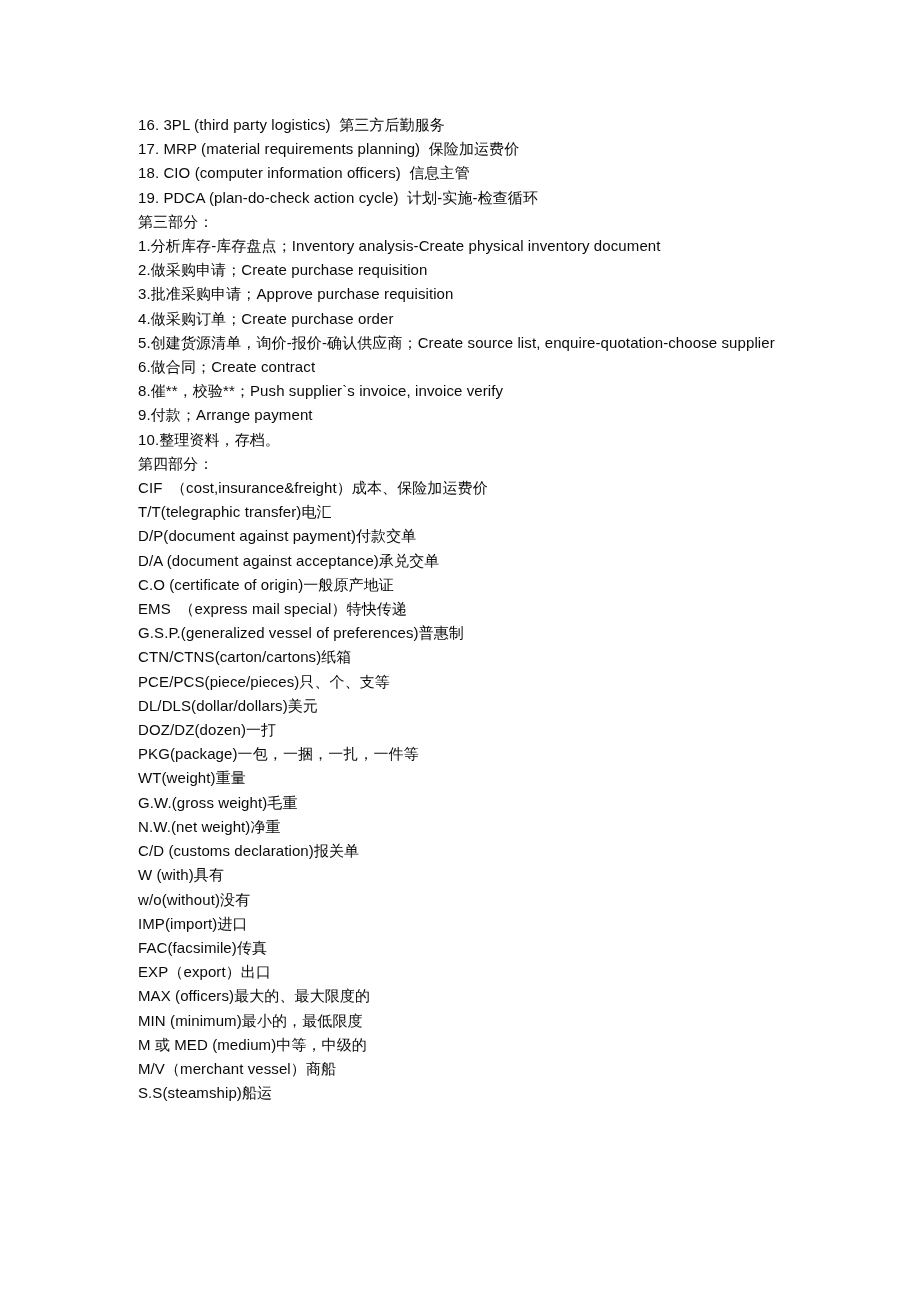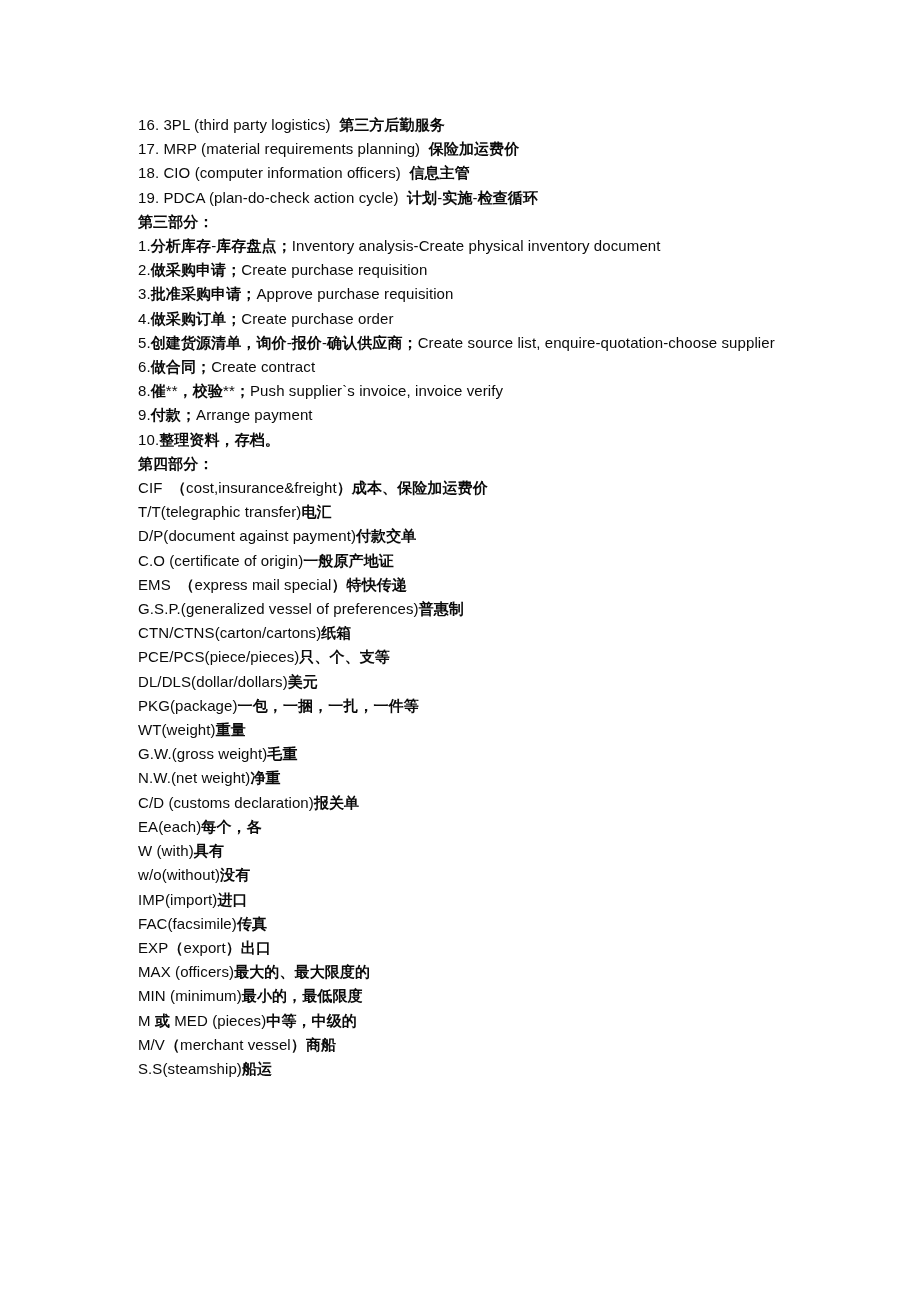--- a/index.html
+++ b/index.html
@@ -32,21 +32,20 @@
     line-height: 24.2px;
     white-space: pre;
     color: #0a0a0a;
     font-family: "Liberation Sans", sans-serif;
     letter-spacing: 0.1px;
   }
   
   .line .cjk {
     font-family: "DejaVu Serif", "Liberation Serif", serif;
     font-size: 15px;
-    font-weight: bold;
   }
   .line .lat {
     font-family: "Liberation Sans", sans-serif;
   }
 </style>
 </head>
 <body>
 
 <div id="page">
   <div id="doc-body">
@@ -61,36 +60,37 @@
       <div class="line"><span class="lat">4.</span><span class="cjk">做采购订单；</span><span class="lat">Create purchase order</span></div>
       <div class="line"><span class="lat">5.</span><span class="cjk">创建货源清单，询价</span><span class="lat">-</span><span class="cjk">报价</span><span class="lat">-</span><span class="cjk">确认供应商；</span><span class="lat">Create source list, enquire-quotation-choose supplier</span></div>
       <div class="line"><span class="lat">6.</span><span class="cjk">做合同；</span><span class="lat">Create contract</span></div>
       <div class="line"><span class="lat">8.</span><span class="cjk">催</span><span class="lat">**</span><span class="cjk">，校验</span><span class="lat">**</span><span class="cjk">；</span><span class="lat">Push supplier`s invoice, invoice verify</span></div>
       <div class="line"><span class="lat">9.</span><span class="cjk">付款；</span><span class="lat">Arrange payment</span></div>
       <div class="line"><span class="lat">10.</span><span class="cjk">整理资料，存档。</span></div>
       <div class="line"><span class="cjk">第四部分：</span></div>
       <div class="line"><span class="lat">CIF  </span><span class="cjk">（</span><span class="lat">cost,insurance&amp;freight</span><span class="cjk">）成本、保险加运费价</span></div>
       <div class="line"><span class="lat">T/T(telegraphic transfer)</span><span class="cjk">电汇</span></div>
       <div class="line"><span class="lat">D/P(document against payment)</span><span class="cjk">付款交单</span></div>
+      <div class="line"><span class="lat">D/A (document against acceptance)</span><span class="cjk">承兑交单</span></div>
       <div class="line"><span class="lat">C.O (certificate of origin)</span><span class="cjk">一般原产地证</span></div>
       <div class="line"><span class="lat">EMS  </span><span class="cjk">（</span><span class="lat">express mail special</span><span class="cjk">）特快传递</span></div>
       <div class="line"><span class="lat">G.S.P.(generalized vessel of preferences)</span><span class="cjk">普惠制</span></div>
       <div class="line"><span class="lat">CTN/CTNS(carton/cartons)</span><span class="cjk">纸箱</span></div>
       <div class="line"><span class="lat">PCE/PCS(piece/pieces)</span><span class="cjk">只、个、支等</span></div>
       <div class="line"><span class="lat">DL/DLS(dollar/dollars)</span><span class="cjk">美元</span></div>
+      <div class="line"><span class="lat">DOZ/DZ(dozen)</span><span class="cjk">一打</span></div>
       <div class="line"><span class="lat">PKG(package)</span><span class="cjk">一包，一捆，一扎，一件等</span></div>
       <div class="line"><span class="lat">WT(weight)</span><span class="cjk">重量</span></div>
       <div class="line"><span class="lat">G.W.(gross weight)</span><span class="cjk">毛重</span></div>
       <div class="line"><span class="lat">N.W.(net weight)</span><span class="cjk">净重</span></div>
       <div class="line"><span class="lat">C/D (customs declaration)</span><span class="cjk">报关单</span></div>
-      <div class="line"><span class="lat">EA(each)</span><span class="cjk">每个，各</span></div>
       <div class="line"><span class="lat">W (with)</span><span class="cjk">具有</span></div>
       <div class="line"><span class="lat">w/o(without)</span><span class="cjk">没有</span></div>
       <div class="line"><span class="lat">IMP(import)</span><span class="cjk">进口</span></div>
       <div class="line"><span class="lat">FAC(facsimile)</span><span class="cjk">传真</span></div>
       <div class="line"><span class="lat">EXP</span><span class="cjk">（</span><span class="lat">export</span><span class="cjk">）出口</span></div>
       <div class="line"><span class="lat">MAX (officers)</span><span class="cjk">最大的、最大限度的</span></div>
       <div class="line"><span class="lat">MIN (minimum)</span><span class="cjk">最小的，最低限度</span></div>
-      <div class="line"><span class="lat">M </span><span class="cjk">或</span><span class="lat"> MED (pieces)</span><span class="cjk">中等，中级的</span></div>
+      <div class="line"><span class="lat">M </span><span class="cjk">或</span><span class="lat"> MED (medium)</span><span class="cjk">中等，中级的</span></div>
       <div class="line"><span class="lat">M/V</span><span class="cjk">（</span><span class="lat">merchant vessel</span><span class="cjk">）商船</span></div>
       <div class="line"><span class="lat">S.S(steamship)</span><span class="cjk">船运</span></div>
     </div>
 </div>
 
 </body></html>

